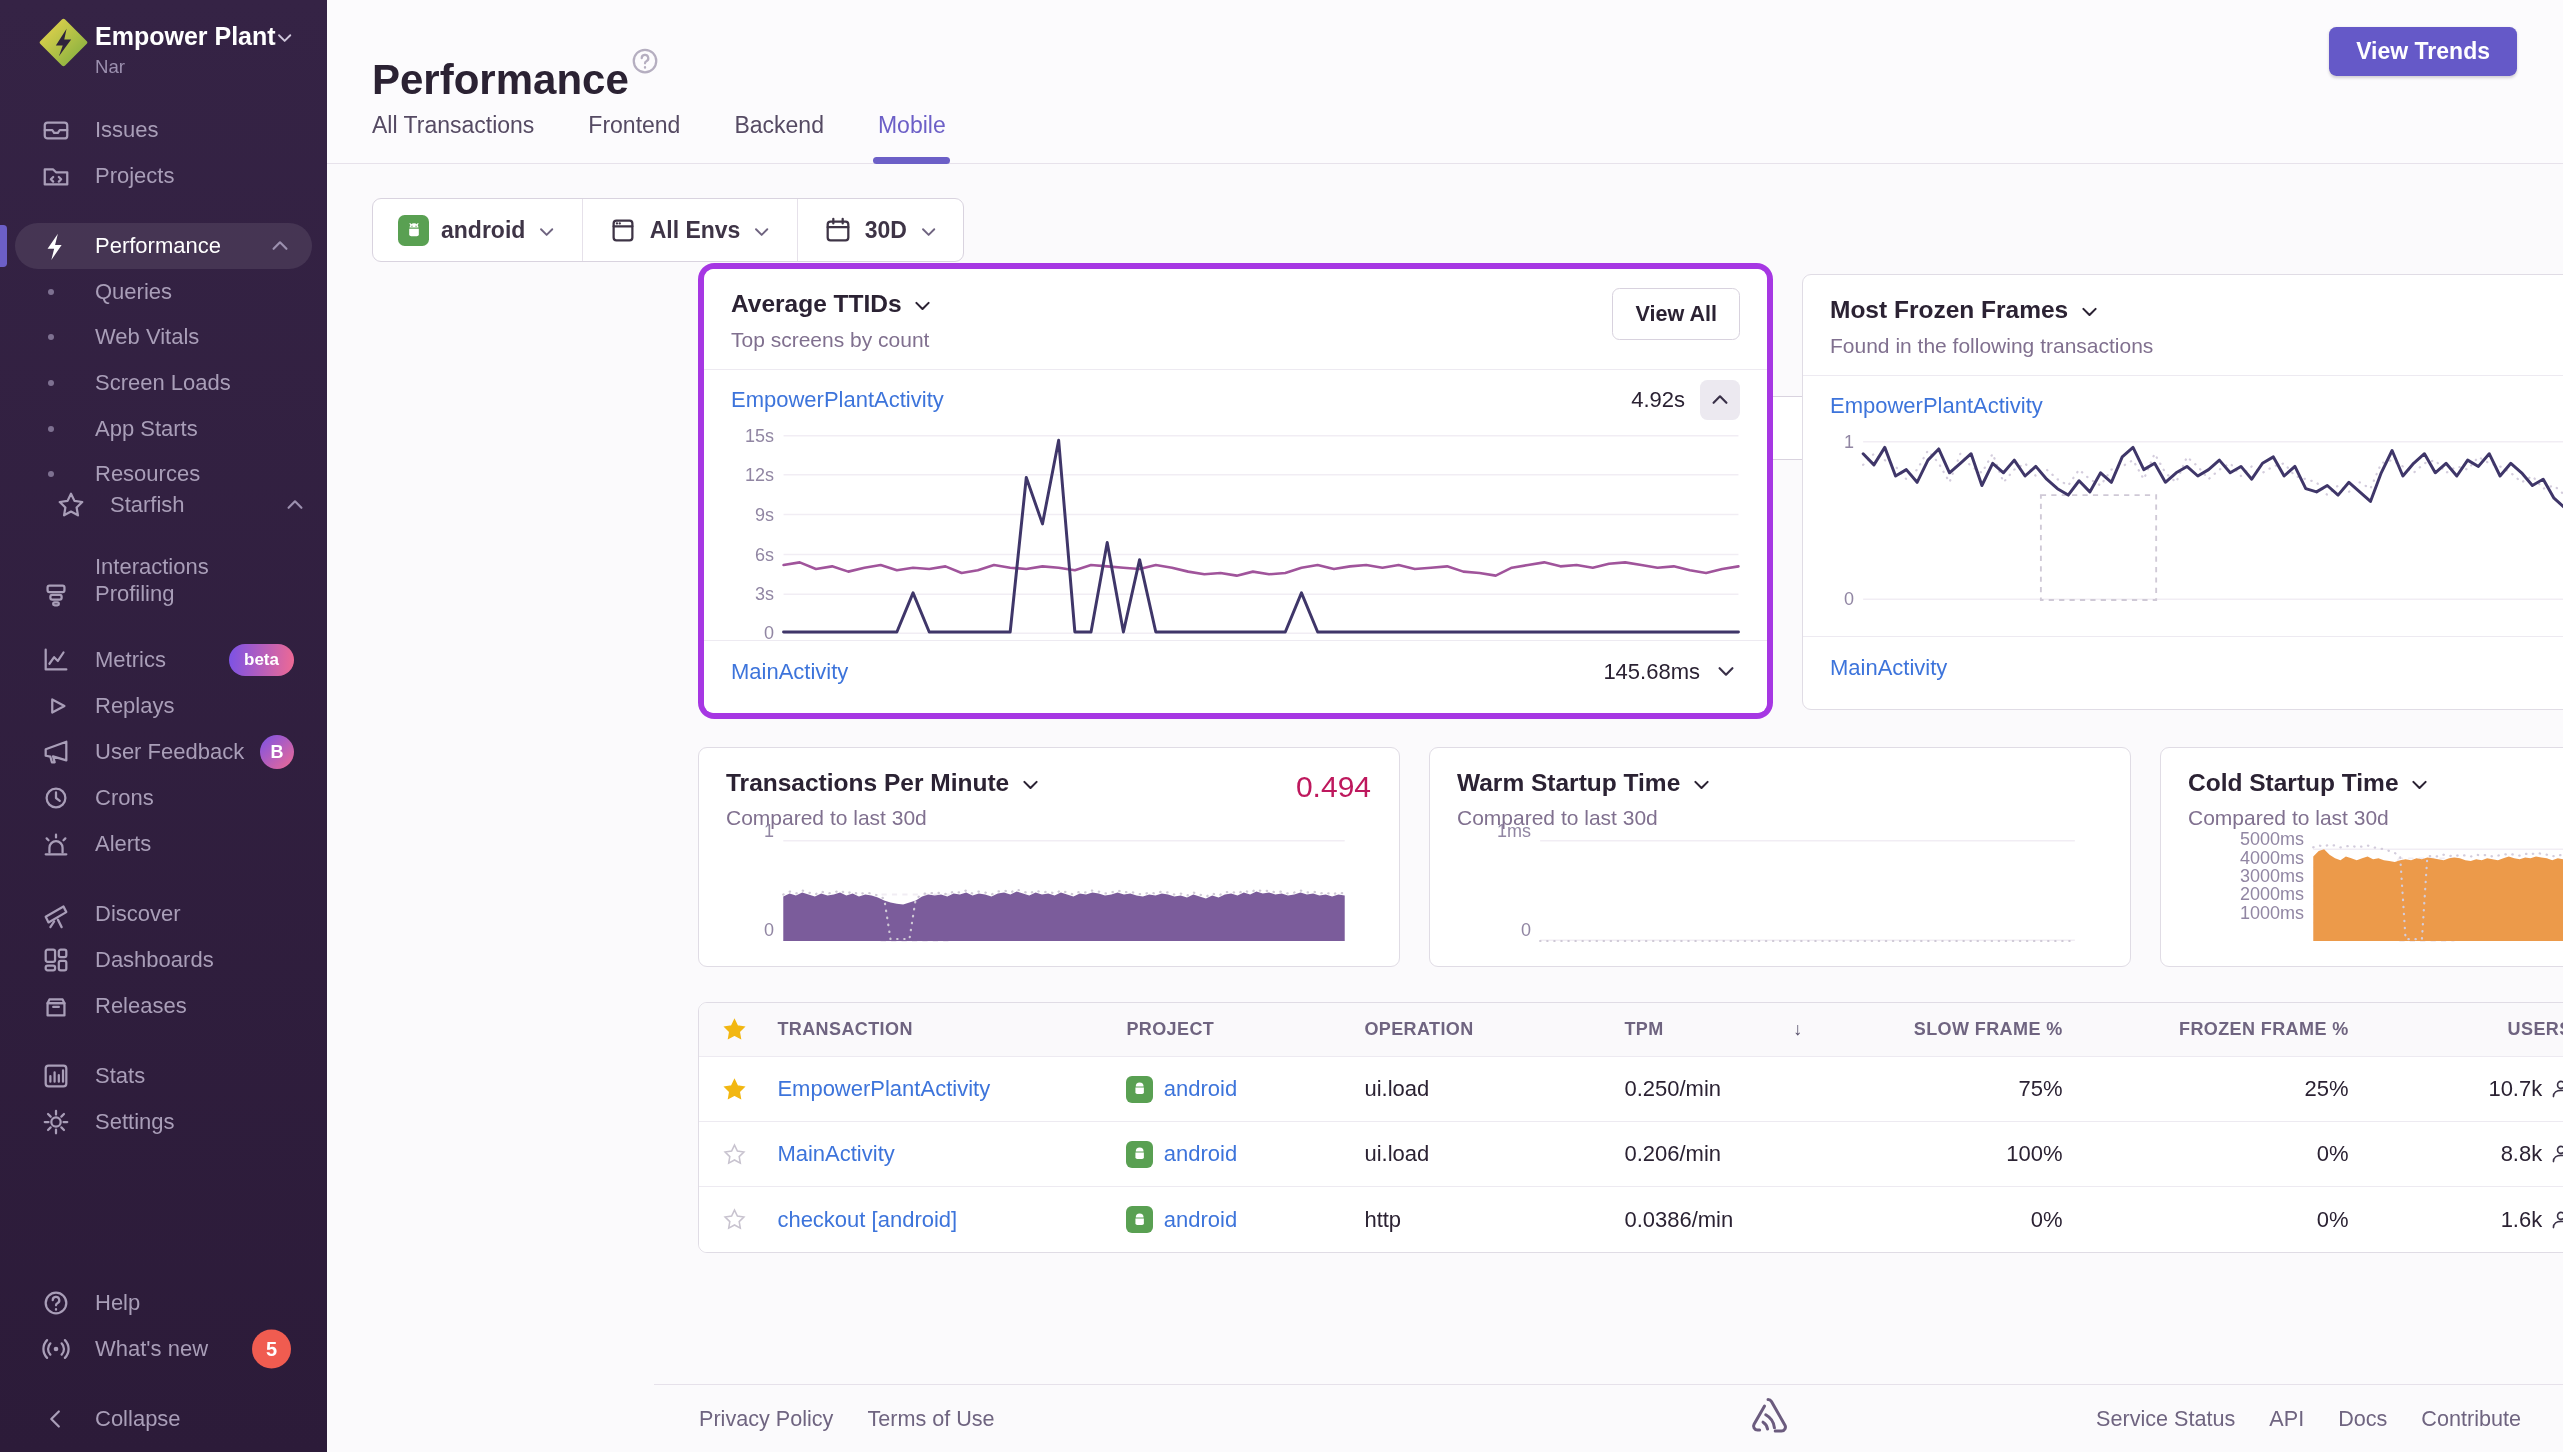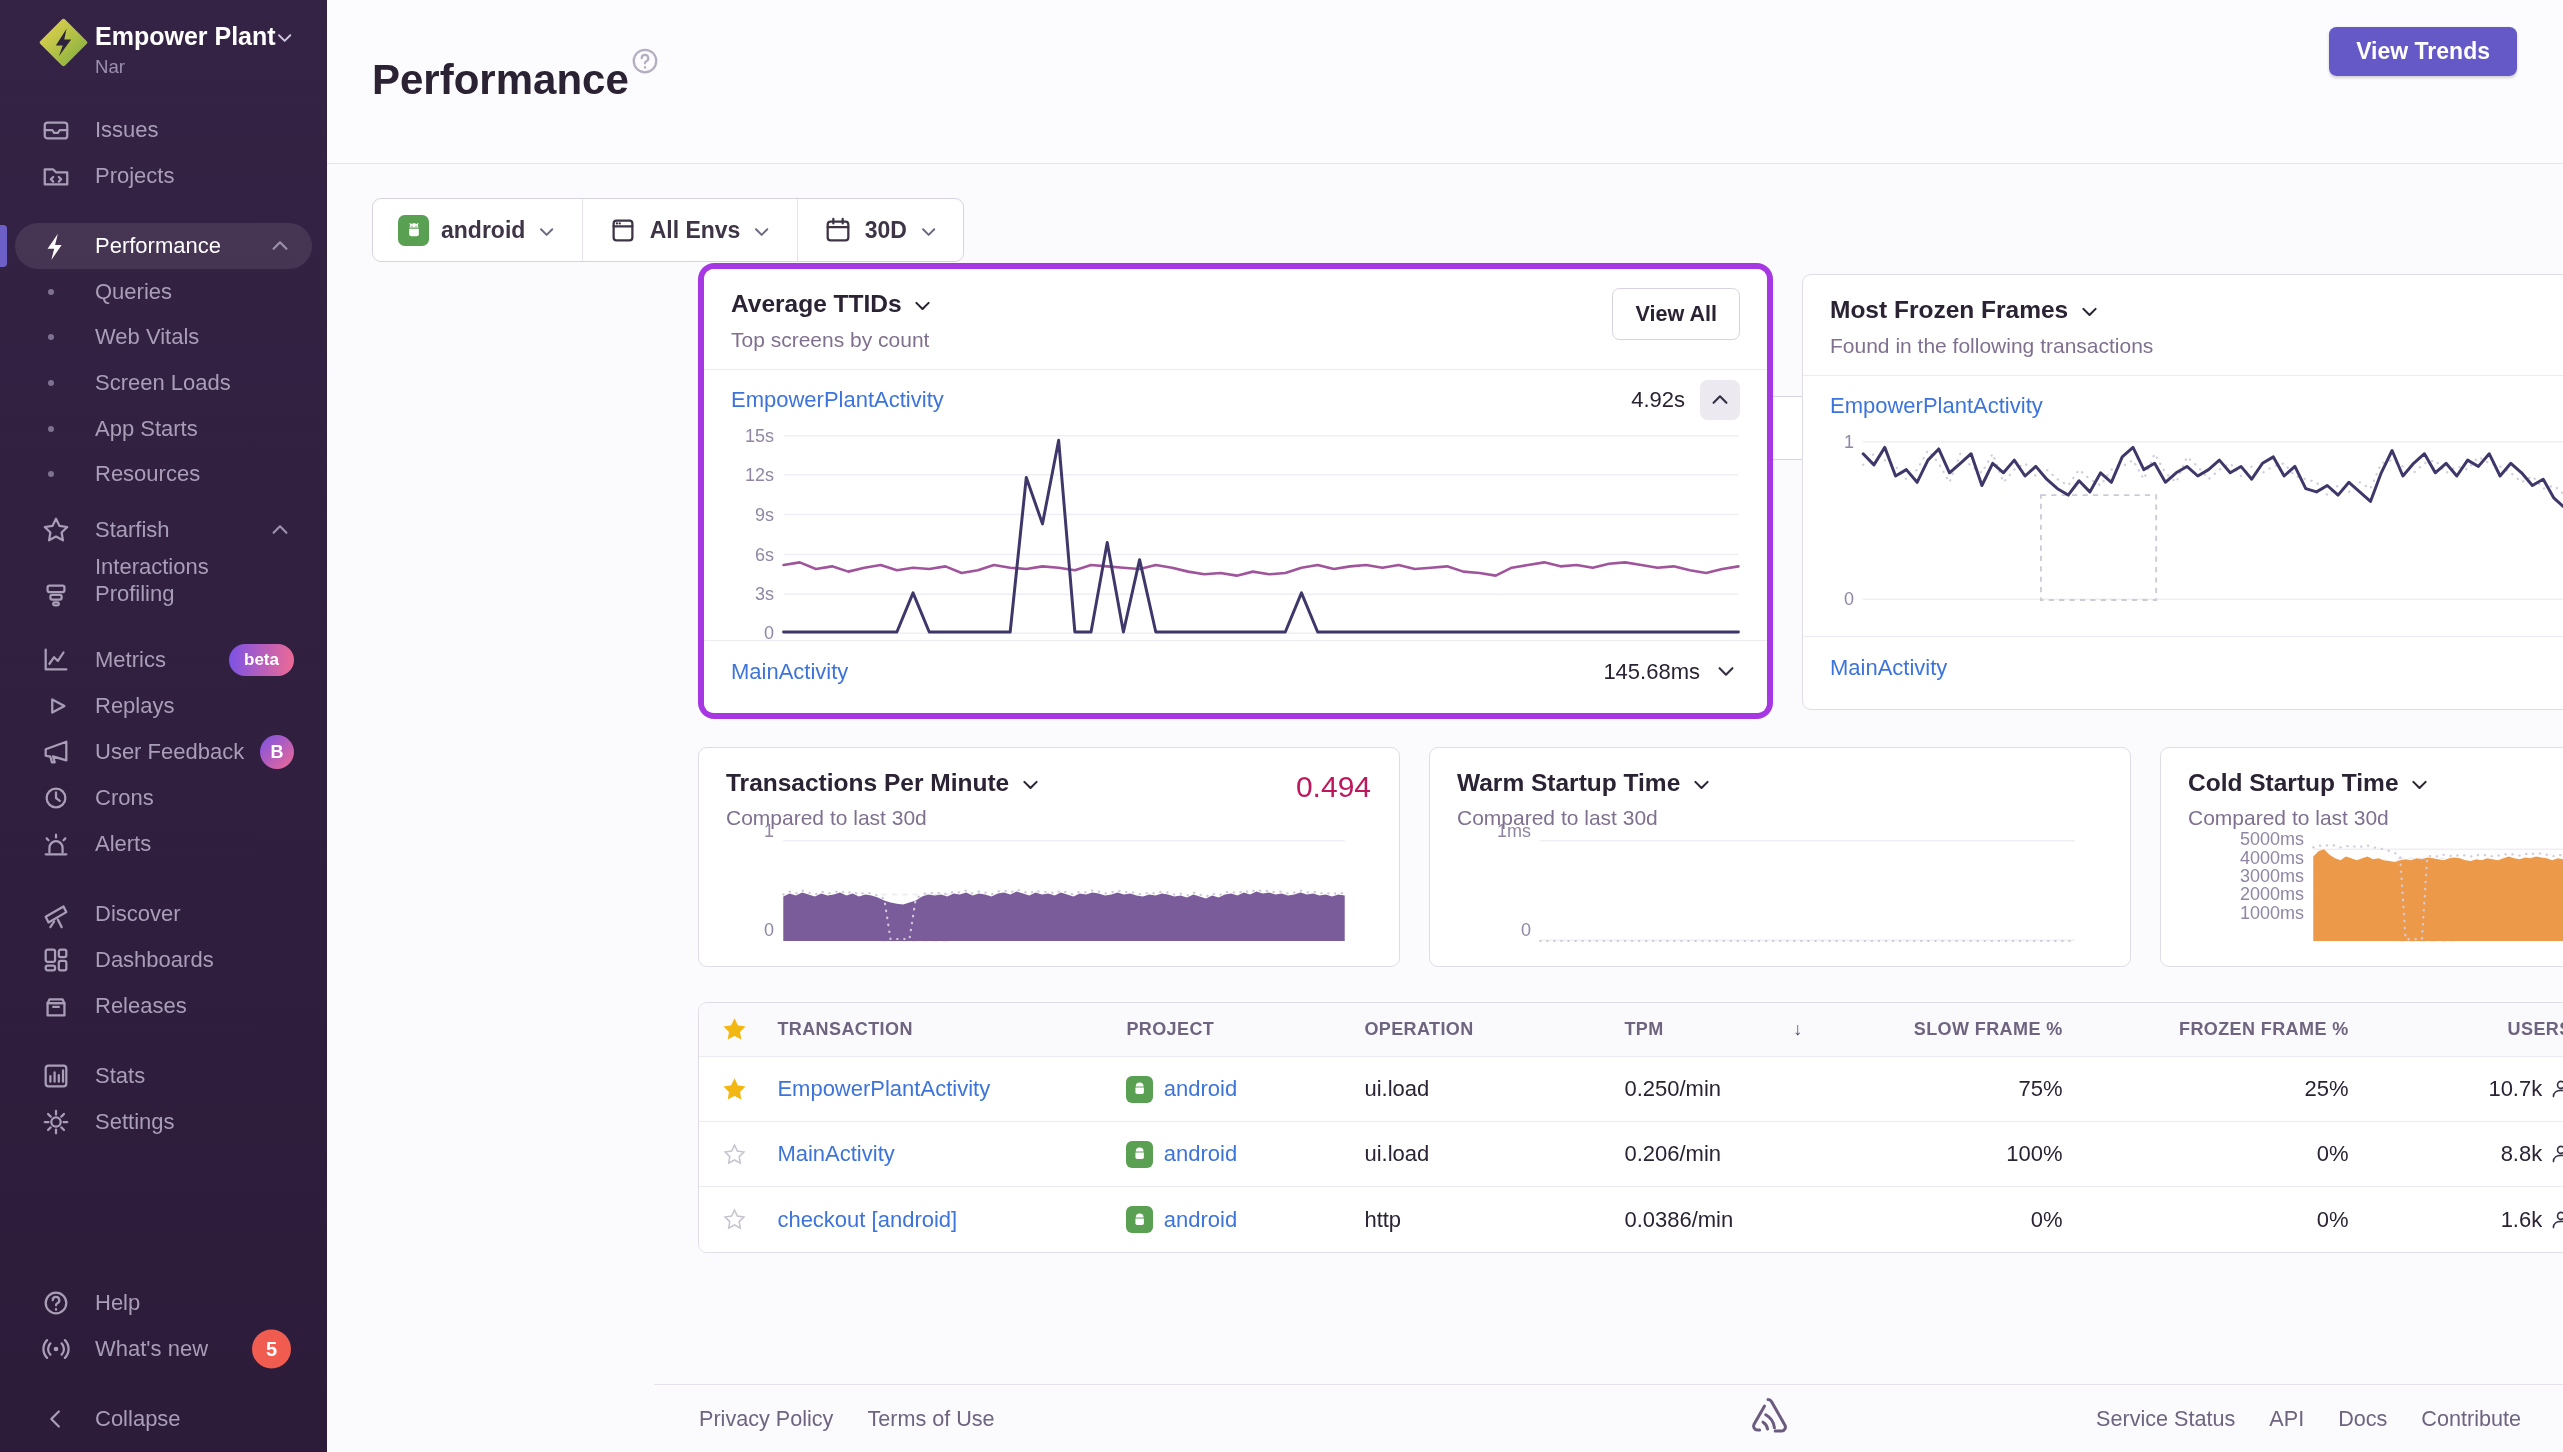--- a/index.html
+++ b/index.html
@@ -183,21 +183,21 @@
         <span class="lbl">Screen Loads</span>
       </div>
       <div class="snav" style="top: 405px;">
         <span class="bullet"></span>
         <span class="lbl">App Starts</span>
       </div>
       <div class="snav" style="top: 450px;">
         <span class="bullet"></span>
         <span class="lbl">Resources</span>
       </div>
-      <div class="snav" style="top: 506px;">
+      <div class="snav" style="top: 481px; margin-left: 15px;">
         <span class="ic"><svg class="ic-svg" viewBox="0 0 32 32">
             <path d="M16 4l3.7 7.6 8.3 1.2-6 5.9 1.4 8.3L16 23l-7.4 4 1.4-8.3-6-5.9 8.3-1.2z"></path>
           </svg></span>
         <span class="lbl">Starfish</span>
         <span class="chev"><svg class="ic-svg" viewBox="0 0 24 24">
             <path d="M5 15l7-7 7 7"></path>
           </svg></span>
       </div>
       <div class="snav" style="top: 543px;">
         <span class="lbl">Interactions</span>
@@ -315,20 +315,26 @@
   <div class="page-head">
     <h1 class="page-title">Performance</h1>
     <span class="title-help">
       <svg class="ic-svg" viewBox="0 0 32 32">
           <circle cx="16" cy="16" r="12"></circle>
           <path d="M12.5 13a3.5 3.5 0 1 1 5 3.2c-1 .5-1.5 1-1.5 2.3"></path>
           <path d="M16 22.5v.6"></path>
         </svg>
     </span>
     <button class="btn-trends">View Trends</button>
+    <div class="tabs" id="tabs">
+        <span class="tab">All Transactions</span>
+        <span class="tab">Frontend</span>
+        <span class="tab">Backend</span>
+        <span class="tab active">Mobile</span>
+      </div>
   </div>
 
   <div class="filters">
     <div class="seg-group">
       <div class="seg">
         <span class="android-chip">
           <svg viewBox="0 0 32 32">
               <path d="M9 14h14v8a3 3 0 0 1-3 3h-8a3 3 0 0 1-3-3z"></path>
               <path d="M9.5 12.5a6.5 6.5 0 0 1 13 0z"></path>
               <circle cx="13" cy="10.4" r="1" fill="#59A052"></circle>

